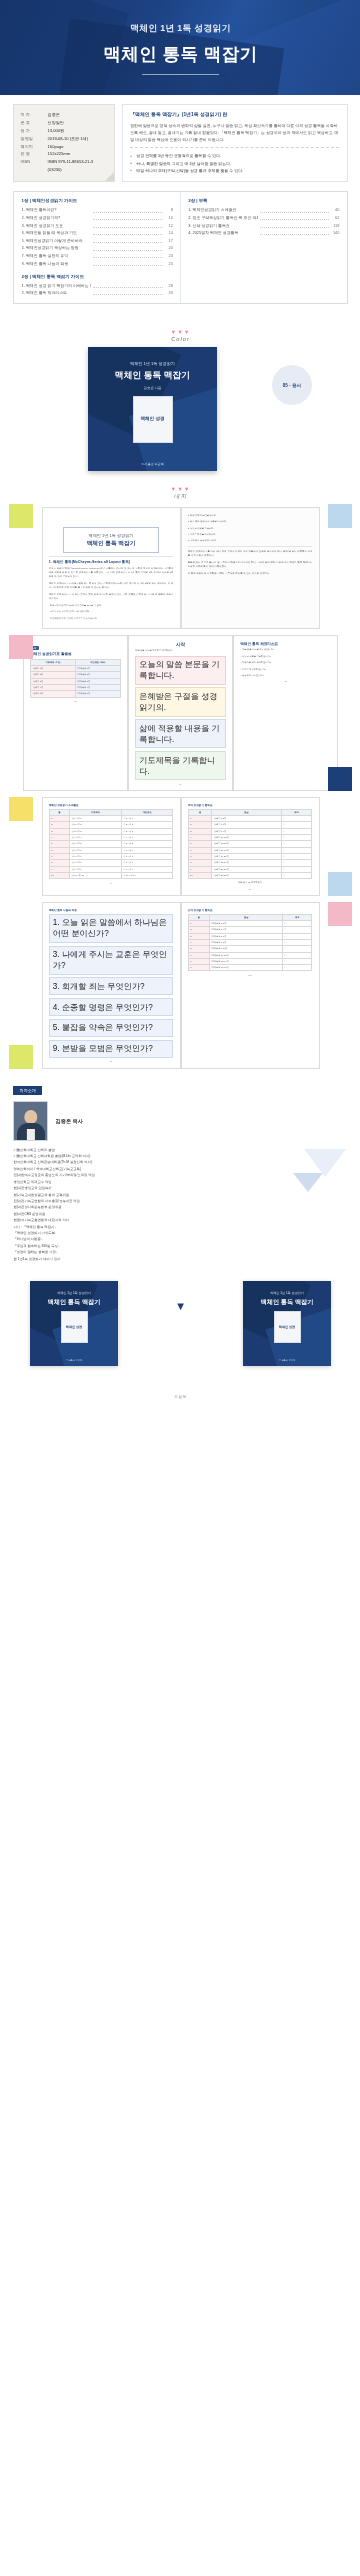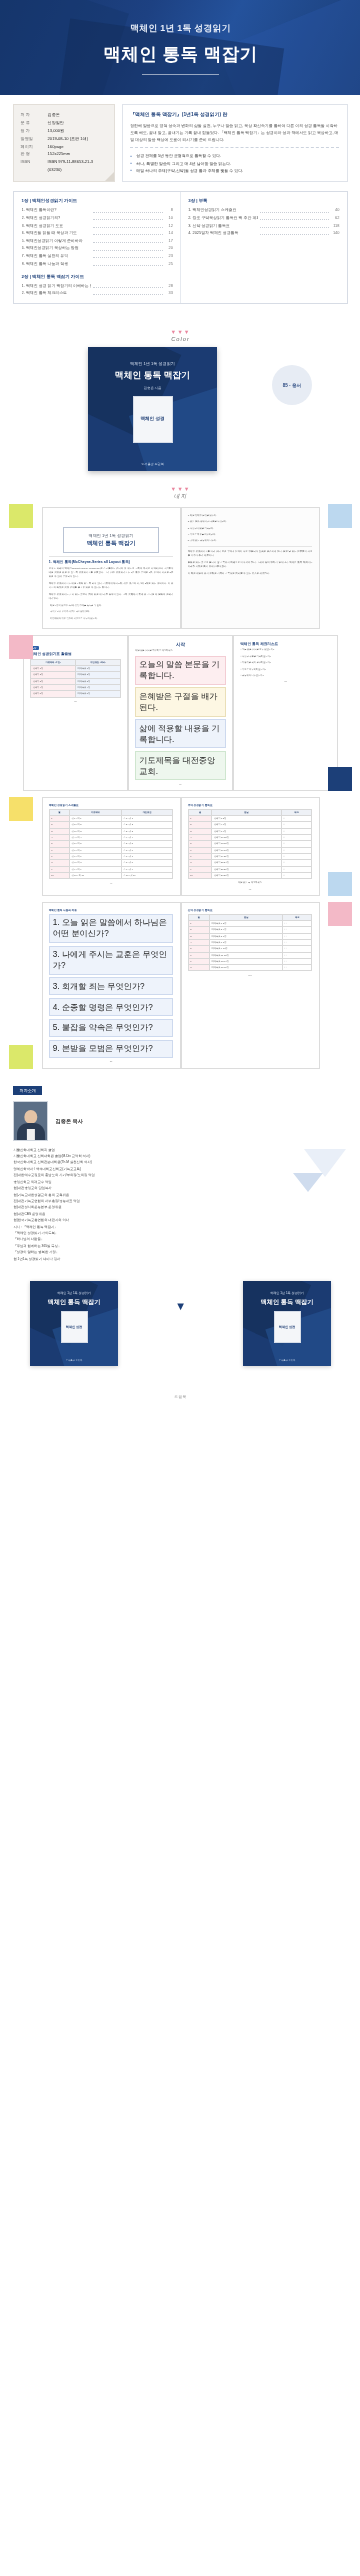--- a/index.html
+++ b/index.html
@@ -386,23 +386,23 @@
               </tr>
             </tbody>
         </table>
         <div class="pg-num">· 28 ·</div>
       </div>
       <div class="sheet" style="width:105px;">
         <h4 style="text-align:center;font-size:4.6px;">시작</h4>
         <p class="tx sm">매일 읽을 본문을 확인하고 체크하세요.</p>
         <div id="s2m-boxes">
             <div class="boxy pink">오늘의 말씀 본문을 기록합니다.</div>
-            <div class="boxy yellow">은혜받은 구절을 배가된다.</div>
+            <div class="boxy yellow">은혜받은 구절을 성경읽기의.</div>
             <div class="boxy blue">삶에 적용할 내용을 기록합니다.</div>
-            <div class="boxy green">기도제목을 대전중앙교회.</div>
+            <div class="boxy green">기도제목을 기록합니다.</div>
           </div>
         <div class="pg-num">· 29 ·</div>
       </div>
       <div class="sheet" style="width:105px;">
         <h4>맥체인 통독 체크리스트</h4>
         <div id="s2r-items">
             <div class="tx sm">□ 오늘 읽을 본문을 모두 읽었는가?</div>
             <div class="tx sm">□ 묵상한 구절을 기록하였는가?</div>
             <div class="tx sm">□ 적용점을 찾아 실천하였는가?</div>
             <div class="tx sm">□ 기도로 마무리하였는가?</div>

